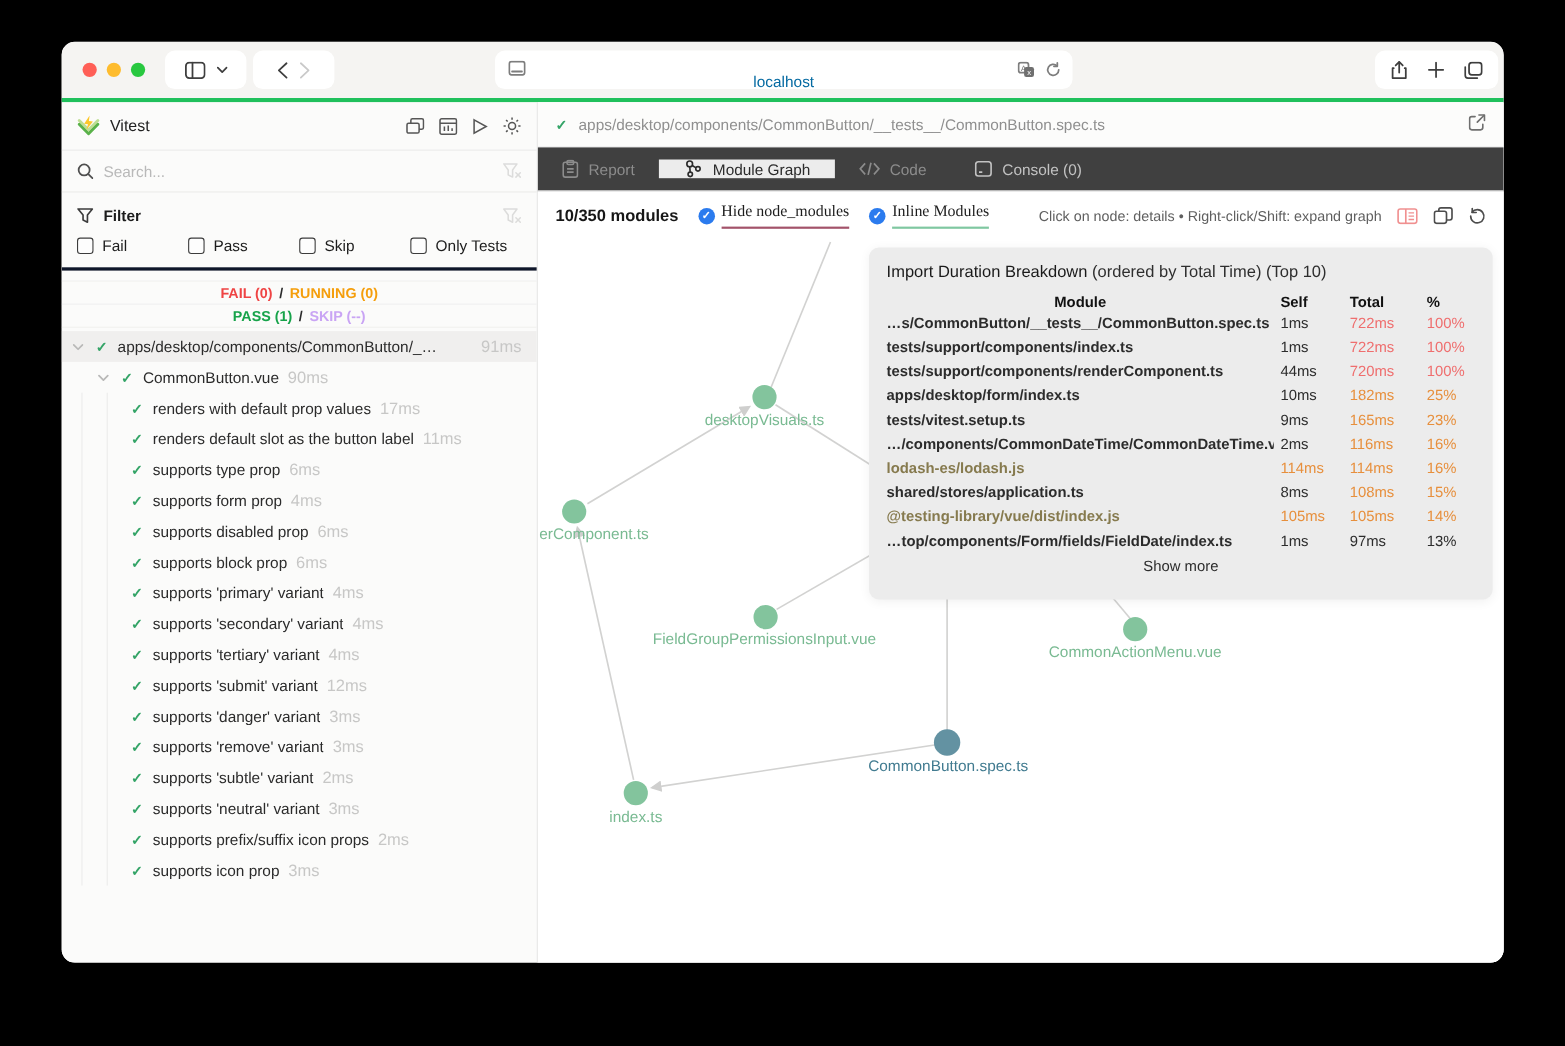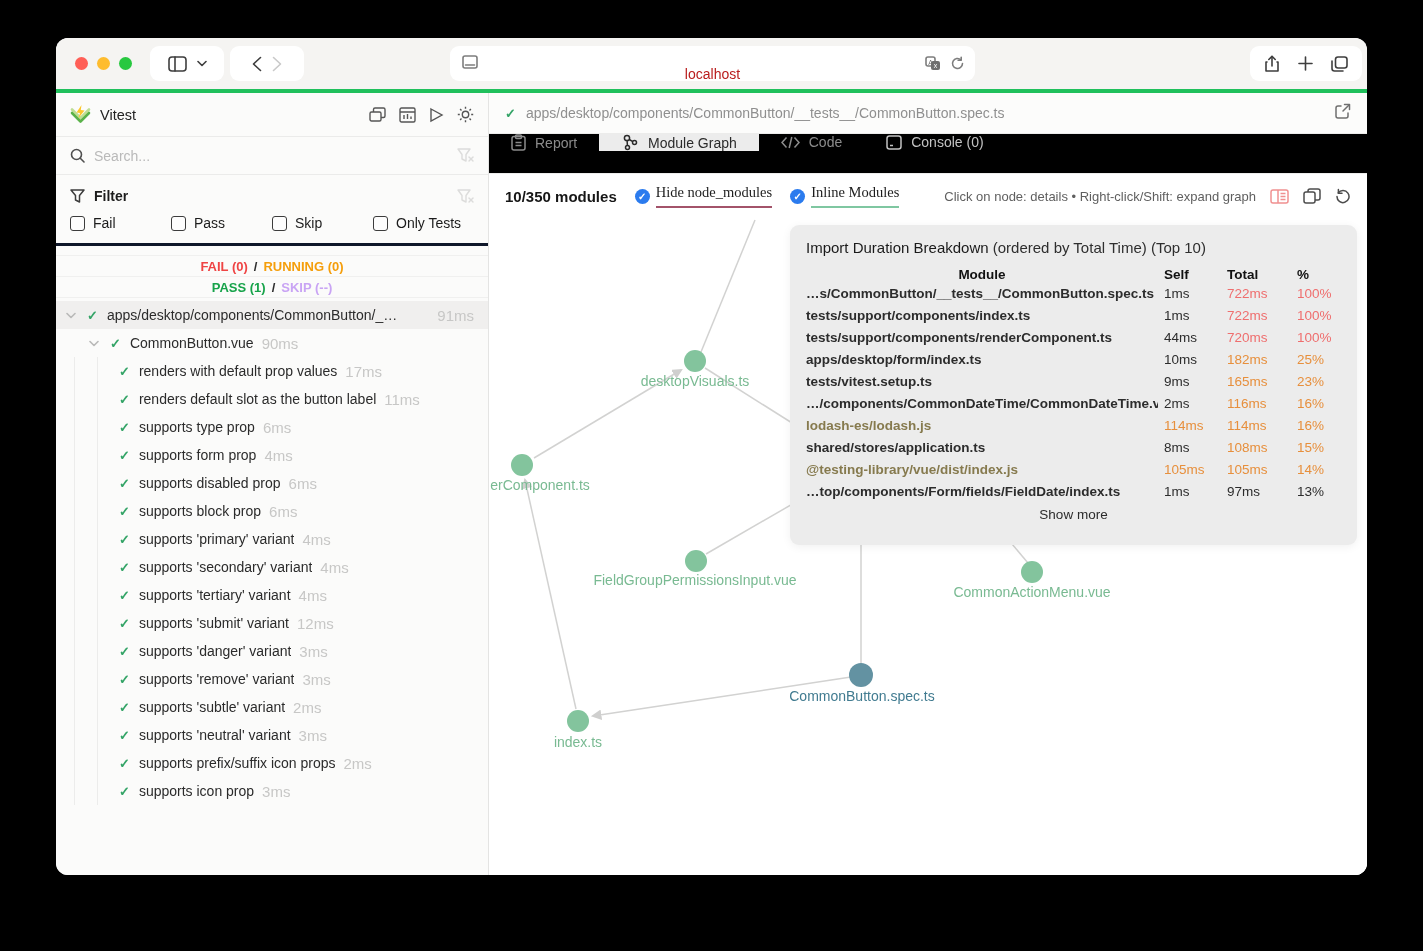--- a/index.html
+++ b/index.html
@@ -12,21 +12,21 @@
   
   .chrome { position:relative; height:51px; background:#f5f4f2; }
   .tl { position:absolute; top:19px; width:13px; height:13px; border-radius:50%; }
   .tl.red { left:19px; background:#ff5f57; } .tl.yellow { left:41px; background:#febc2e; } .tl.green { left:63px; background:#28c840; }
   .pill { position:absolute; top:8px; height:35px; background:#fff; border-radius:9px;
           display:flex; align-items:center; justify-content:center; gap:10px; }
   .pill svg { display:block; }
   .sidebar-pill { left:94px; width:74px; }
   .nav-pill { left:174px; width:74px; }
   .url-pill { left:394px; width:525px; }
-  .url-pill .url-txt { font-size:14px; color:#b91c1c;margin-top:20px; }
+  .url-pill .url-txt { font-size:14px; color:#0369a1;margin-top:20px; }
   .url-left { position:absolute; left:12px; top:9px; }
   .url-right { position:absolute; right:10px; top:10px; display:flex; gap:9px; align-items:center; }
   .right-pill { left:1194px; width:112px; gap:18px; }
   .ic { stroke:#3e3e3e; fill:none; stroke-width:1.6; stroke-linecap:round; stroke-linejoin:round; }
   .ic-light { stroke:#c9c9c9; }
   .ic-gray { stroke:#7d7d7d; }
 
   .greenbar { height:4px; background:#20c05c; }
 
   .content { display:flex; height:862px; }
@@ -66,21 +66,21 @@
   .t-label { margin-left:9px; white-space:nowrap; overflow:hidden; }
   .dur { font-size:15px; color:#c7c7c6; margin-left:8px; white-space:nowrap; }
   .dur-right { position:absolute; right:14px; }
 
   
   .main { flex:1; position:relative; background:#fff; display:flex; flex-direction:column; }
   .crumb-bar { height:41px; display:flex; align-items:center; padding:0 16px; background:#fcfcfb; border-bottom:1px solid #ececeb; }
   .crumb-text { font-size:14px; color:#8f8f8f; margin-left:10px; white-space:nowrap; overflow:hidden; }
   .crumb-bar .push svg { stroke:#6f6f6f; }
 
-  .tabs-bar { height:40px; display:flex; align-items:flex-start; border-bottom:1px solid #ececeb; background:#000000; }
+  .tabs-bar { height:40px; display:flex; align-items:center; border-bottom:1px solid #ececeb; background:#404040; }
   .tab { display:flex; align-items:center; gap:9px; padding:0 22px; font-size:14px; color:#8c8c8c; }
   .tab svg { stroke:#8c8c8c; fill:none; stroke-width:1.5; }
   .tab.active { background:#ececec; color:#2b2b2b; }
   .tab.active svg { stroke:#2b2b2b; }
   .tab.disabled { color:#c2c2c2; } .tab.disabled svg { stroke:#c2c2c2; }
 
   .graph-toolbar { height:44px; display:flex; align-items:center; padding:0 16px; background:#fff; }
   .mod-count { font-size:15px; font-weight:bold; color:#161616; }
   .gt-check { display:flex; align-items:center; gap:6px; margin-left:18px; }
   .round-cb { width:15px; height:15px; border-radius:50%; background:#2b7bee; color:#fff; font-size:10px; font-weight:bold;

